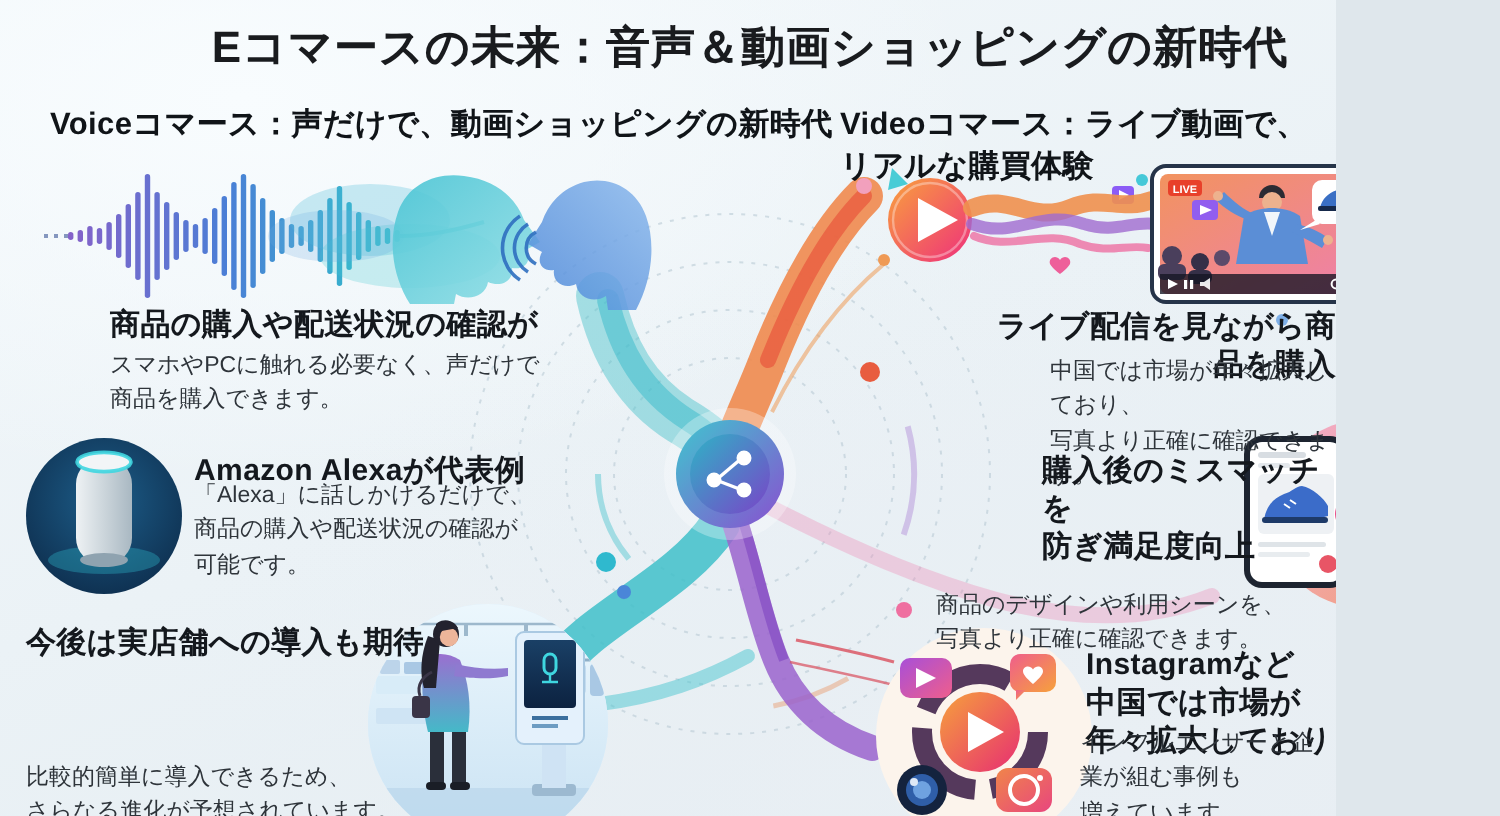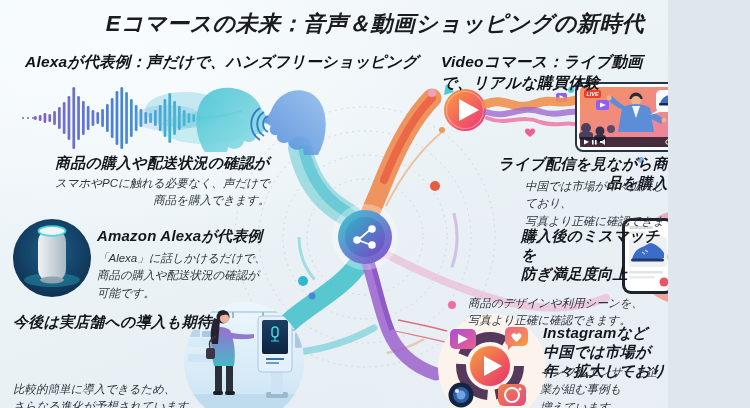--- a/index.html
+++ b/index.html
@@ -1,20 +1,20 @@
 <!DOCTYPE html>
 <html><head>
 <meta charset="utf-8">
 <style>
   html,body{margin:0;padding:0;background:#dfe7ec;font-family:"Liberation Sans","DejaVu Sans",sans-serif;}
   .canvas{position:relative;width:668px;height:408px;overflow:hidden;
     background:
       radial-gradient(620px 320px at 18% 12%, #f8fcfe 0%, rgba(248,252,254,0) 60%),
       radial-gradient(700px 380px at 85% 92%, #e9eff4 0%, rgba(233,239,244,0) 70%),
-      linear-gradient(160deg,#f3f8fb 0%,#ebf2f6 50%,#e4ecf1 100%); font-style: italic;}
+      linear-gradient(160deg,#f3f8fb 0%,#ebf2f6 50%,#e4ecf1 100%);}
   svg.art{position:absolute;left:0;top:0;}
   #title{position:absolute;top:9px;left:0;width:750px;text-align:center;font-size:22px;font-weight:800;color:#191b1e;letter-spacing:.5px;}
   .col-h{position:absolute;font-weight:700;font-size:15.5px;color:#101418;letter-spacing:.2px;}
   .h{position:absolute;font-weight:700;color:#14181d;font-size:15px;line-height:1.27;white-space:pre-line;letter-spacing:.2px;}
   .b{position:absolute;font-size:11.5px;line-height:1.52;color:#2e343a;white-space:pre-line;}
   .ring{fill:none;stroke:#b5c6d2;stroke-width:1;stroke-dasharray:2 4;opacity:.55;}
   .txt-layer div{pointer-events:none;}
 </style>
 </head>
 <body>
@@ -395,29 +395,29 @@
           <rect x="498" y="384" width="28" height="22" rx="6" fill="url(#ig4)"></rect>
           <circle cx="512" cy="395" r="7" fill="none" stroke="#fff" stroke-width="2"></circle>
           <circle cx="520" cy="389" r="1.5" fill="#fff"></circle>
         </g>
   </g>
 </svg>
 
 <div class="txt-layer">
   <div id="title">Eコマースの未来：音声＆動画ショッピングの新時代</div>
 
-  <div class="col-h" style="left:25px;top:52px;">Alexaが代表例：声だけで、ハンズフリーショッピング</div>
-  <div class="col-h" style="left:420px;top:52px;margin-left:21px;">Videoコマース：ライブ動画で、リアルな購買体験</div>
+  <div class="col-h" style="left:25px;top:52px;">Voiceコマース：声だけで、動画ショッピングの新時代</div>
+  <div class="col-h" style="left:420px;top:52px;">Videoコマース：ライブ動画で、リアルな購買体験</div>
 
   <div class="h" style="left:55px;top:153px;">商品の購入や配送状況の確認が</div>
-  <div class="b" style="left:55px;top:175px;text-align:right;">スマホやPCに触れる必要なく、声だけで
+  <div class="b" style="left:55px;top:175px;">スマホやPCに触れる必要なく、声だけで
 商品を購入できます。</div>
 
   <div class="h" style="left:97px;top:226px;text-align:right;">Amazon Alexaが代表例</div>
-  <div class="b" style="left:97px;top:250px;">「Alexa」に話しかけるだけで、
+  <div class="b" style="left:97px;top:240px;">「Alexa」に話しかけるだけで、
 商品の購入や配送状況の確認が
 可能です。</div>
 
   <div class="h" style="left:13px;top:312px;">今後は実店舗への導入も期待</div>
   <div class="b" style="left:13px;top:346px;margin-top:35px;">比較的簡単に導入できるため、
 さらなる進化が予想されています。</div>
 
   <div class="h" style="left:495px;top:154px;text-align:right;">ライブ配信を見ながら商品を購入</div>
   <div class="b" style="left:525px;top:178px;">中国では市場が年々拡大しており、
 写真より正確に確認できます。</div>

